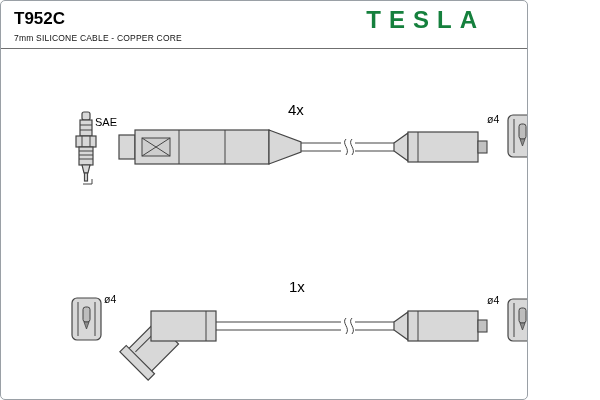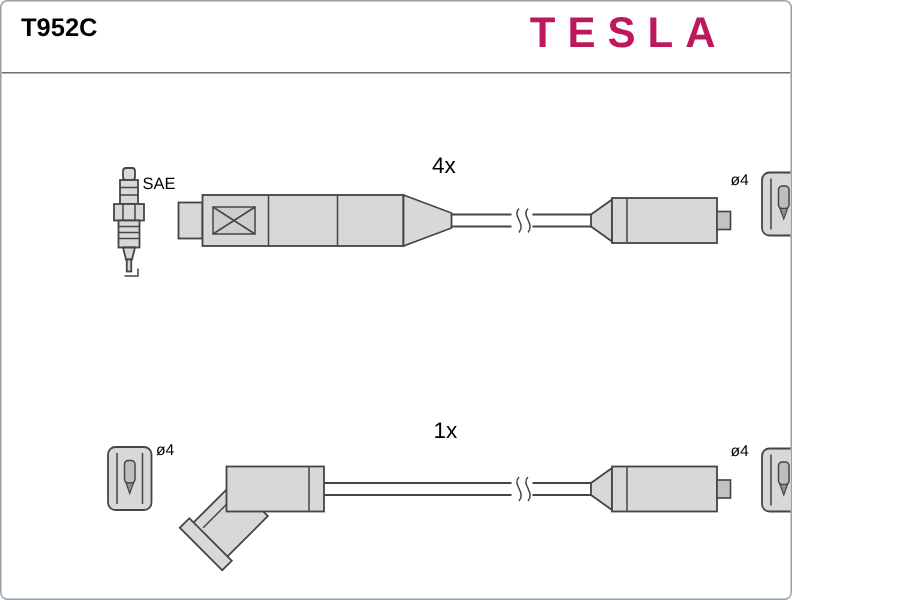--- a/index.html
+++ b/index.html
@@ -20,36 +20,37 @@
   .part-number{
     position:absolute;left:13px;top:8px;
     font-size:17px;font-weight:bold;color:#000;
   }
   .subtitle{
     position:absolute;left:13px;top:32px;
     font-size:8.5px;color:#111;letter-spacing:.2px;
   }
   .logo{
     position:absolute;right:42px;top:5px;
-    font-size:28px;font-weight:800;letter-spacing:8px;color:#be185d;
+    font-size:24px;font-weight:800;letter-spacing:8px;color:#15803d;
     transform:scaleY(1.02);
   }
   svg.diagram{position:absolute;left:0;top:0;}
   svg text{font-family:"Liberation Sans", sans-serif;fill:#000;}
   .part-fill{fill:#d8d8d8;stroke:#454545;stroke-width:1.2;}
   .part-line{stroke:#454545;stroke-width:1;fill:none;}
   .cable{stroke:#454545;stroke-width:1.2;fill:none;}
 </style>
 </head>
 <body>
 
 <div class="page">
 
   <div class="header">
     <div class="part-number">T952C</div>
+    <div class="subtitle">7mm SILICONE CABLE - COPPER CORE</div>
     <div class="logo">TESLA</div>
   </div>
 
   <svg class="diagram" width="600" height="400" viewBox="0 0 600 400">
 
     <defs>
       <g id="straight-connector">
         <polygon class="part-fill" points="393,142 407,132 407,160 393,150"></polygon>
         <rect class="part-fill" x="407" y="131" width="70" height="30"></rect>
         <line class="part-line" x1="417" y1="131" x2="417" y2="161"></line>

